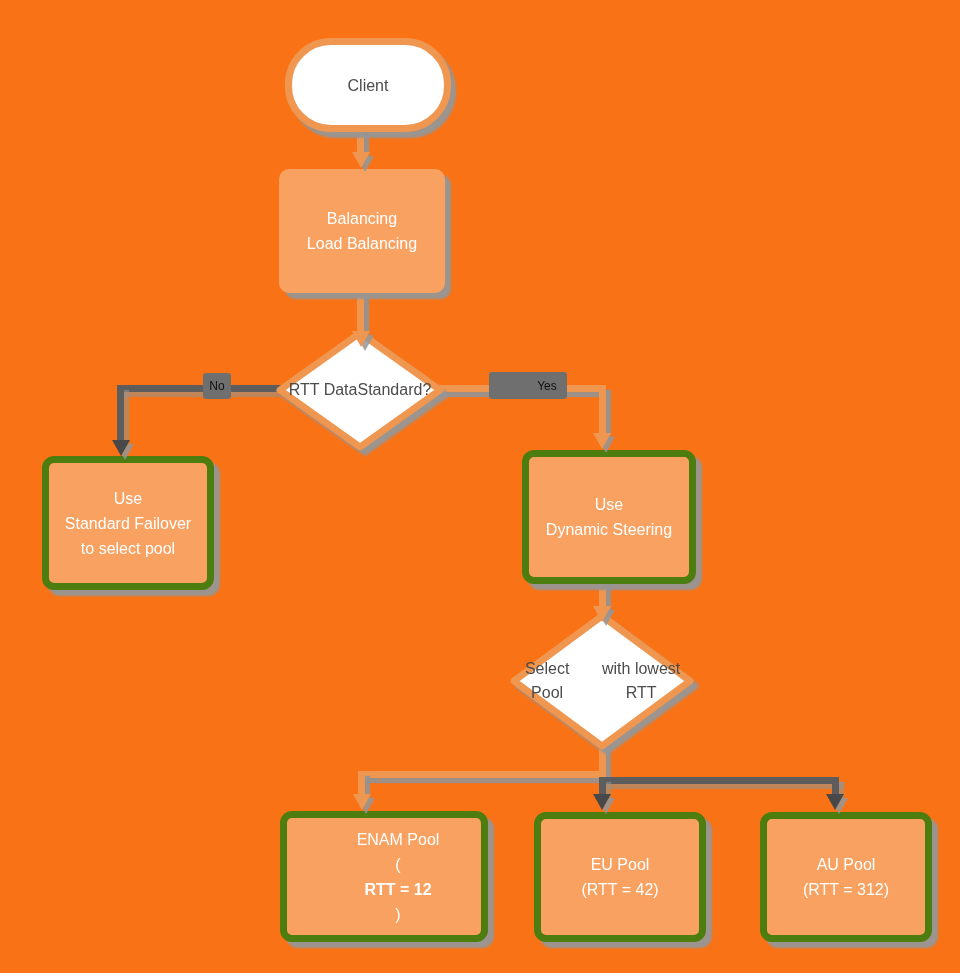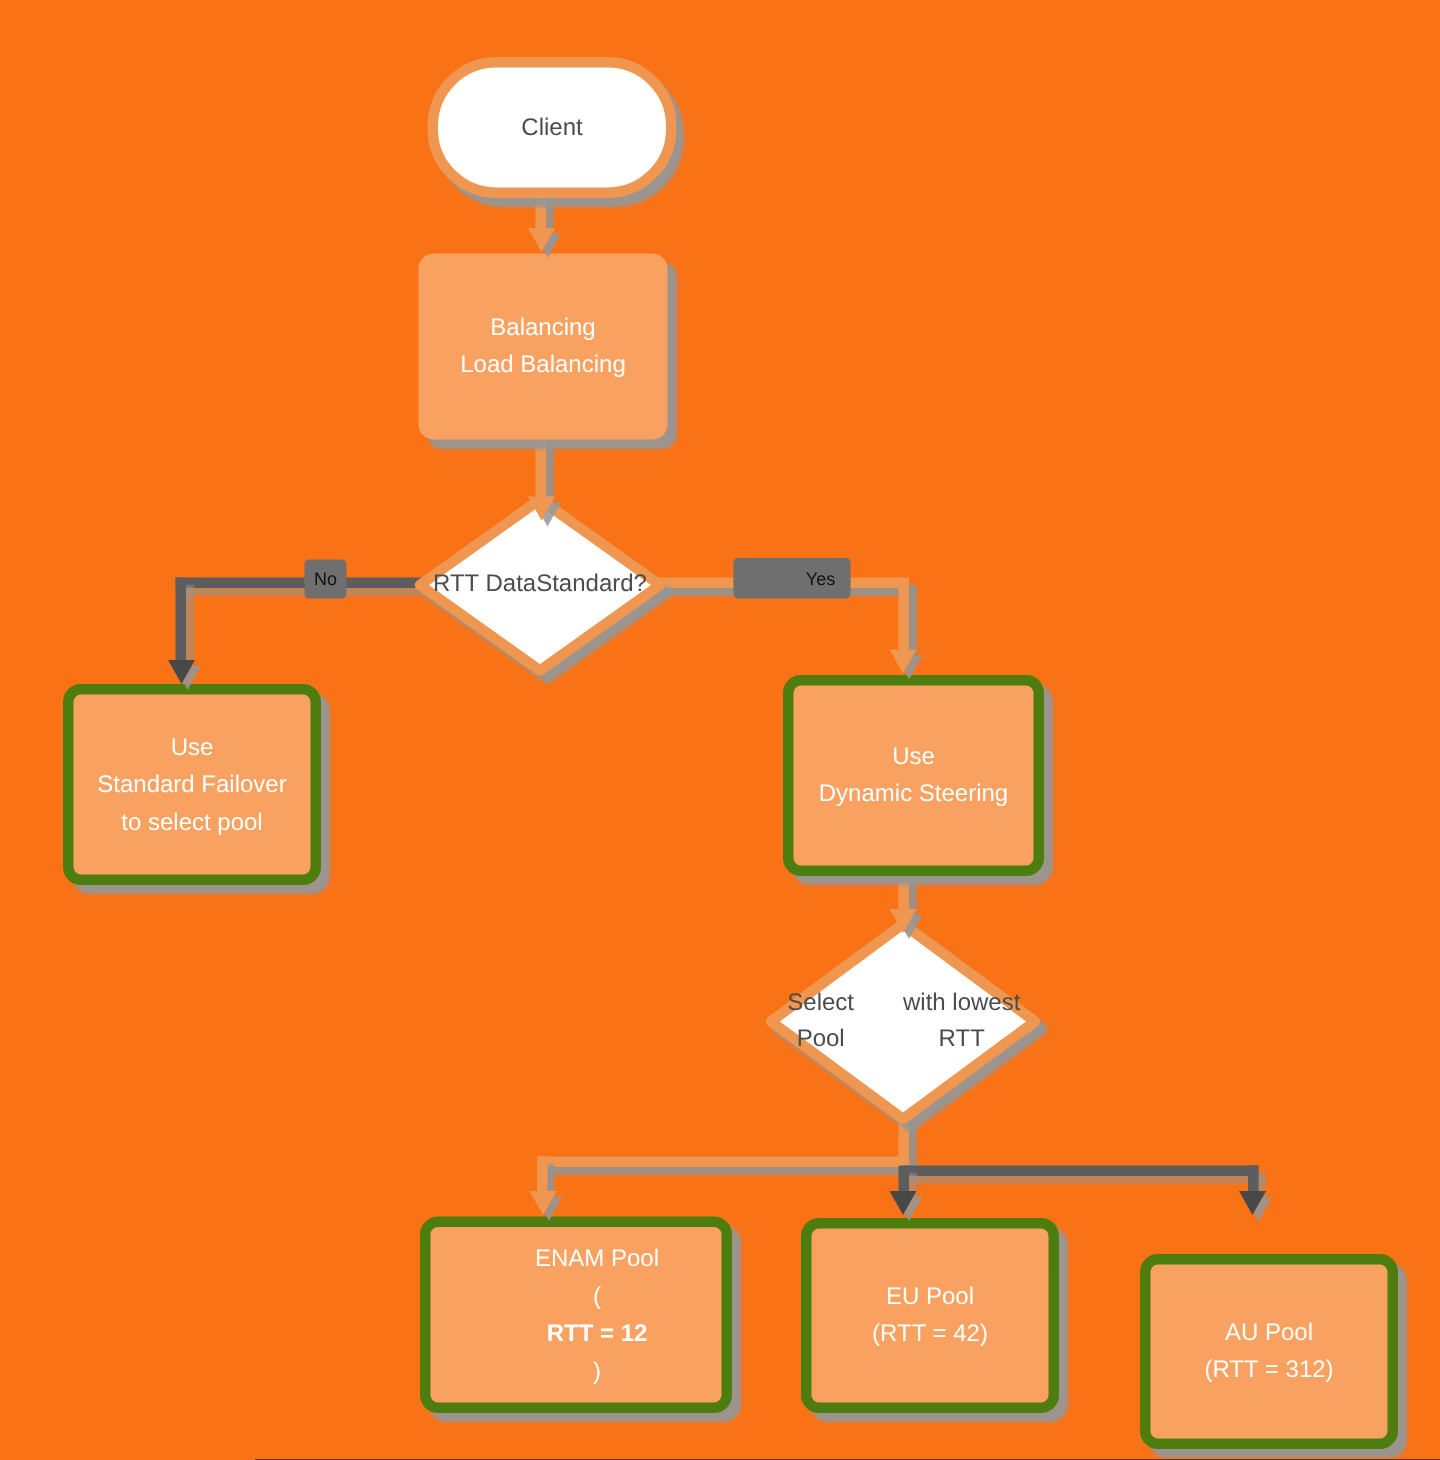--- a/index.html
+++ b/index.html
@@ -62,21 +62,21 @@
   #a-au{left:826px;top:794px;}
   
   #n-client{left:285px;top:38px;width:152px;height:80px;}
   #n-lb{left:279px;top:169px;width:166px;height:124px;}
   #n-d1{left:274px;top:327px;width:172px;height:126px;}
   #n-failover{left:42px;top:456px;width:158px;height:120px;}
   #n-ds{left:522px;top:450px;width:160px;height:120px;}
   #n-d2{left:508px;top:610px;width:188px;height:142px;}
   #n-enam{left:280px;top:811px;width:166px;height:117px;padding-left:28px;}
   #n-eu{left:522px;top:812px;width:158px;height:116px;margin-left:12px;}
-  #n-au{left:760px;top:812px;width:158px;height:116px;margin-top:24px;}
+  #n-au{left:760px;top:812px;width:158px;height:116px;}
 </style>
 </head>
 <body>
 
 <div class="canvas">
 
   <div class="conn orange vline" id="c-client-lb"></div>
   <div class="conn orange vline" id="c-lb-d1"></div>
   <div class="conn gray hline" id="c-no-h"></div>
   <div class="conn gray vline" id="c-no-v"></div>

